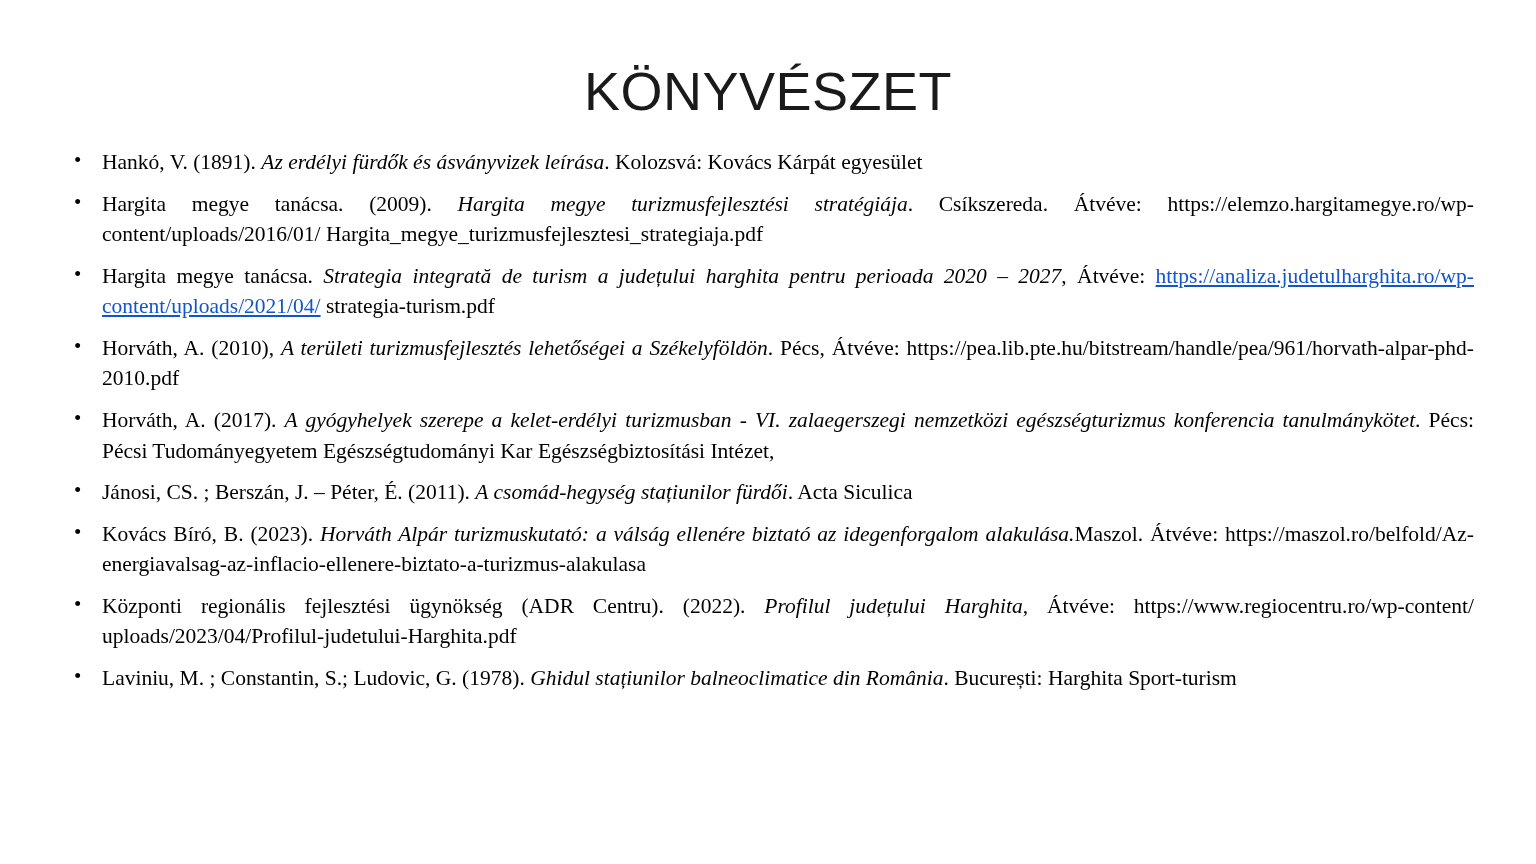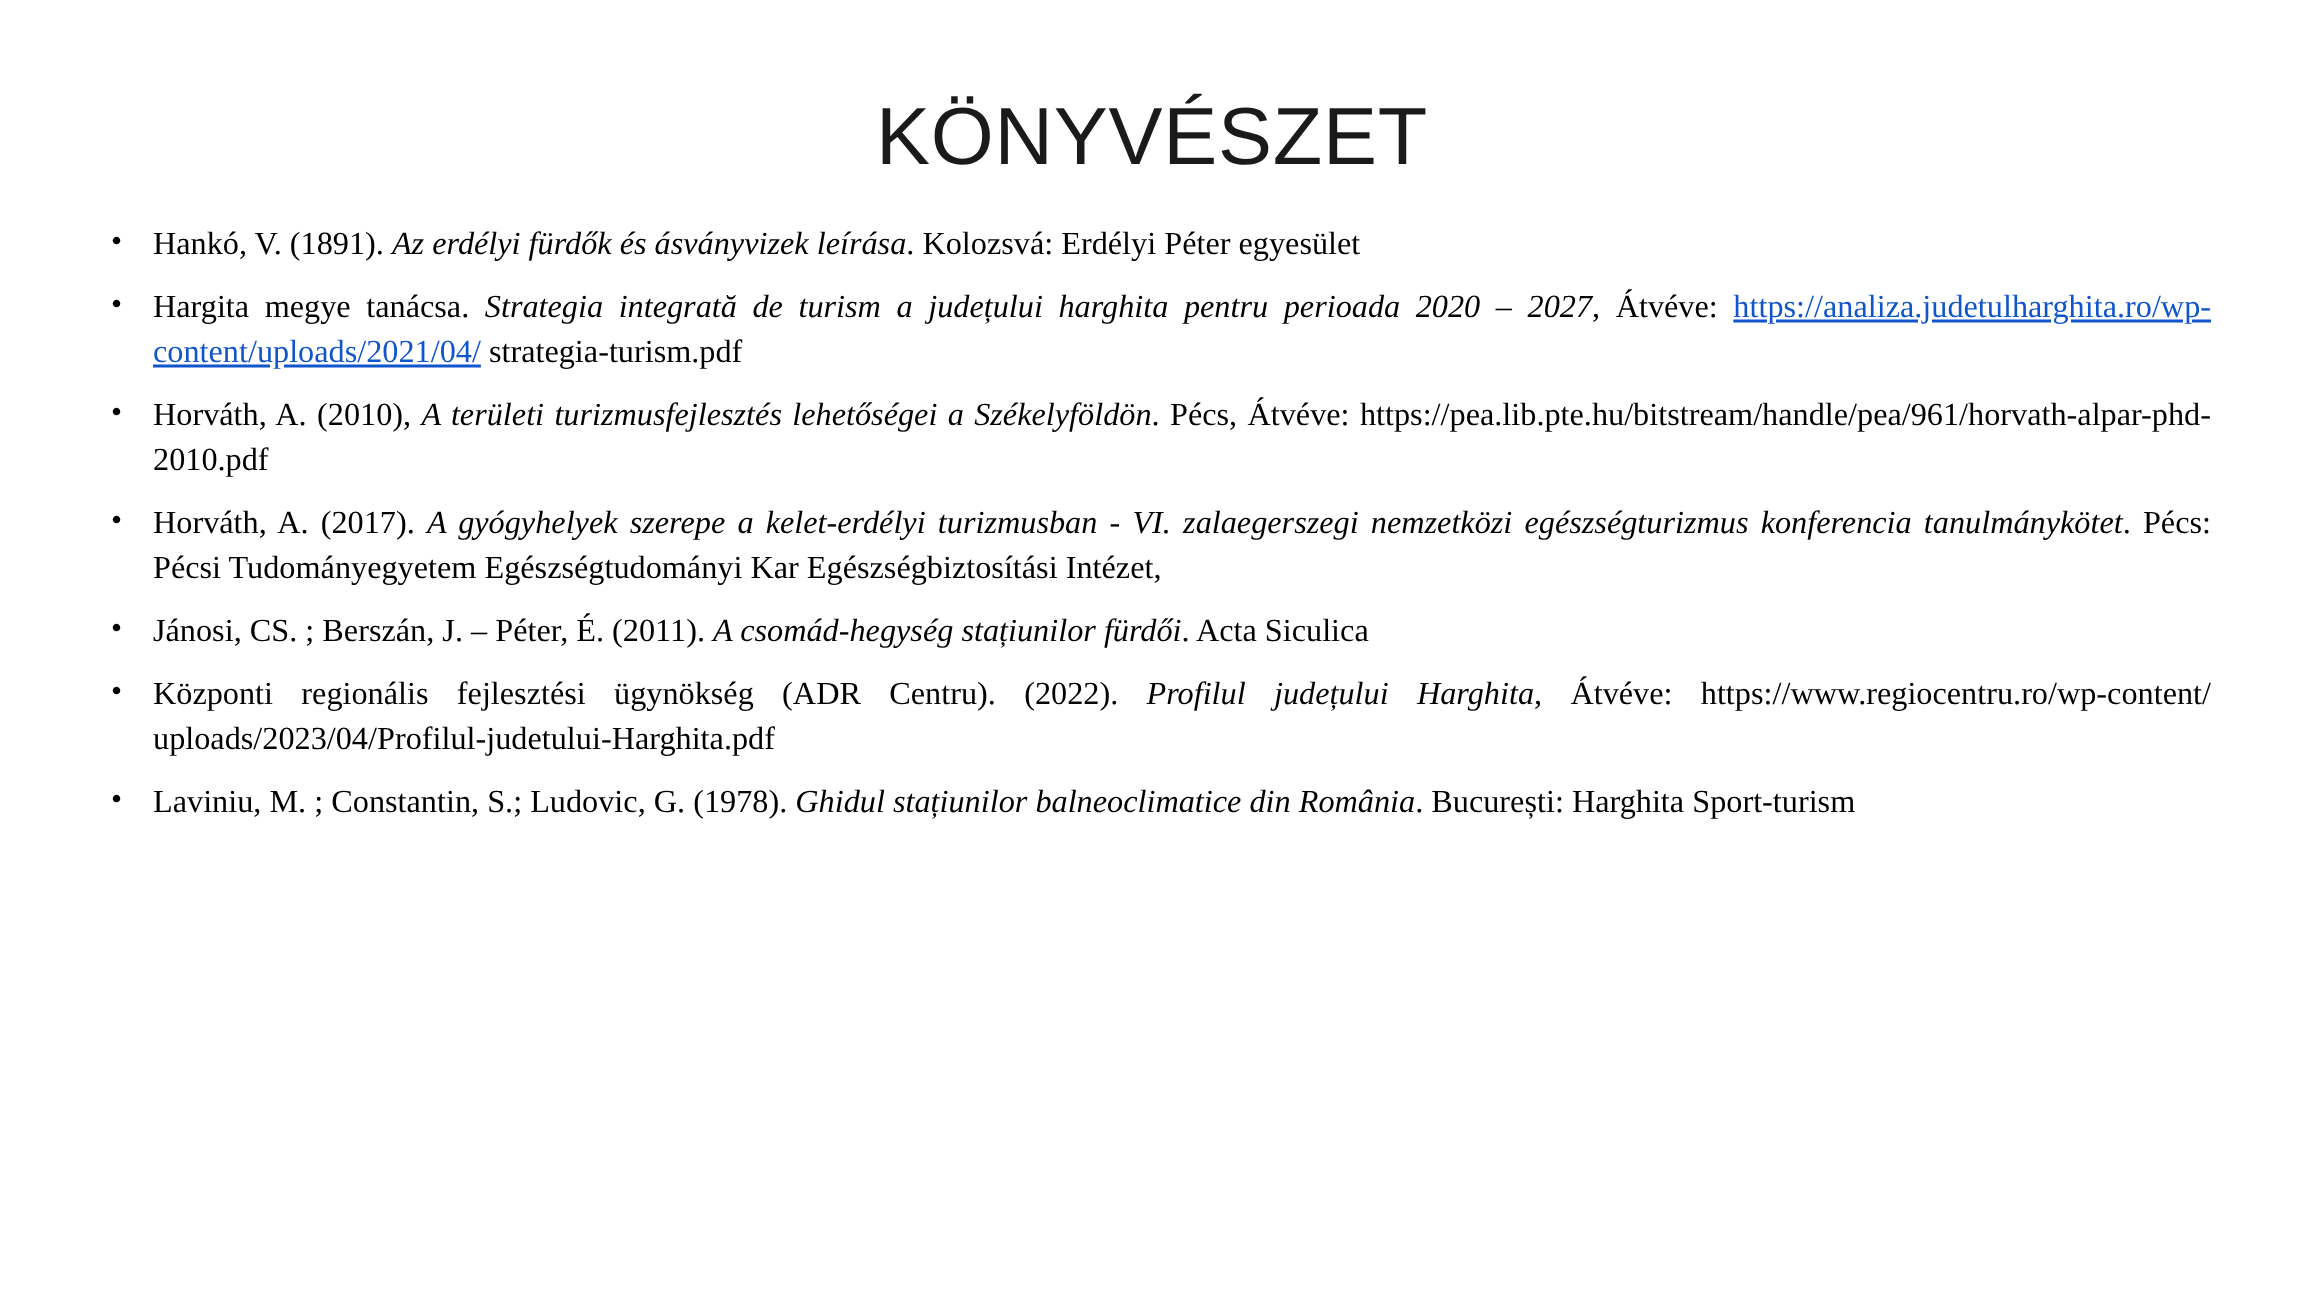--- a/index.html
+++ b/index.html
@@ -63,21 +63,23 @@
     color: #1155cc;
     text-decoration: underline;
   }
 </style>
 </head>
 <body>
 
 <div class="slide">
   <h1 class="slide-title">KÖNYVÉSZET</h1>
   <ul class="refs">
-      <li class="ref-item"><span>Hankó, V. (1891). </span><i>Az erdélyi fürdők és ásványvizek leírása</i><span>. Kolozsvá: Erdélyi Péter egyesület</span></li>
+      <li class="ref-item"><span>Hankó, V. (1891). </span><i>Az erdélyi fürdők és ásványvizek leírása</i><span>. Kolozsvá: Kovács Kárpát egyesület</span></li>
+      <li class="ref-item"><span>Hargita megye tanácsa. (2009). </span><i>Hargita megye turizmusfejlesztési stratégiája</i><span>. Csíkszereda.        Átvéve: https://elemzo.hargitamegye.ro/wp-content/uploads/2016/01/ Hargita_megye_turizmusfejlesztesi_strategiaja.pdf</span></li>
       <li class="ref-item"><span>Hargita megye tanácsa. </span><i>Strategia integrată de turism a județului harghita pentru perioada 2020 – 2027</i><span>, Átvéve: </span><a class="link" href="#">https://analiza.judetulharghita.ro/wp-content/uploads/2021/04/</a><span> strategia-turism.pdf</span></li>
       <li class="ref-item"><span>Horváth, A. (2010), </span><i>A területi turizmusfejlesztés lehetőségei a Székelyföldön</i><span>. Pécs, Átvéve: https://pea.lib.pte.hu/bitstream/handle/pea/961/horvath-alpar-phd-2010.pdf</span></li>
       <li class="ref-item"><span>Horváth, A. (2017). </span><i>A gyógyhelyek szerepe a kelet-erdélyi turizmusban - VI. zalaegerszegi nemzetközi egészségturizmus konferencia tanulmánykötet</i><span>. Pécs: Pécsi Tudományegyetem Egészségtudományi Kar Egészségbiztosítási Intézet,</span></li>
       <li class="ref-item"><span>Jánosi, CS. ; Berszán, J. – Péter, É. (2011). </span><i>A csomád-hegység stațiunilor fürdői</i><span>. Acta Siculica</span></li>
+      <li class="ref-item"><span>Kovács Bíró, B. (2023). </span><i>Horváth Alpár turizmuskutató: a válság ellenére biztató az idegenforgalom alakulása.</i><span>Maszol. Átvéve: https://maszol.ro/belfold/Az-energiavalsag-az-inflacio-ellenere-biztato-a-turizmus-alakulasa</span></li>
       <li class="ref-item"><span>Központi regionális fejlesztési ügynökség (ADR Centru). (2022). </span><i>Profilul județului Harghita</i><span>, Átvéve: https://www.regiocentru.ro/wp-content/ uploads/2023/04/Profilul-judetului-Harghita.pdf</span></li>
       <li class="ref-item"><span>Laviniu, M. ; Constantin, S.; Ludovic, G. (1978). </span><i>Ghidul stațiunilor balneoclimatice din România</i><span>. București: Harghita Sport-turism</span></li>
     </ul>
 </div>
 
 </body></html>

